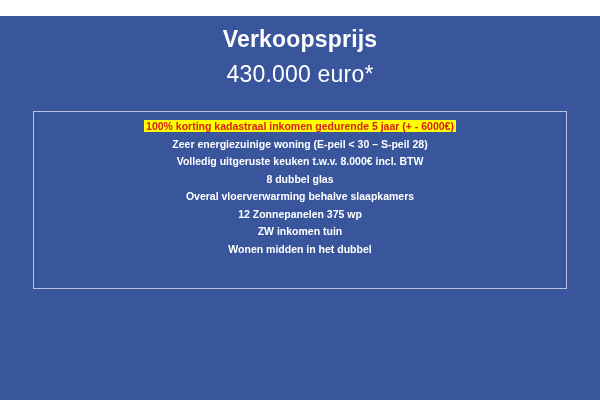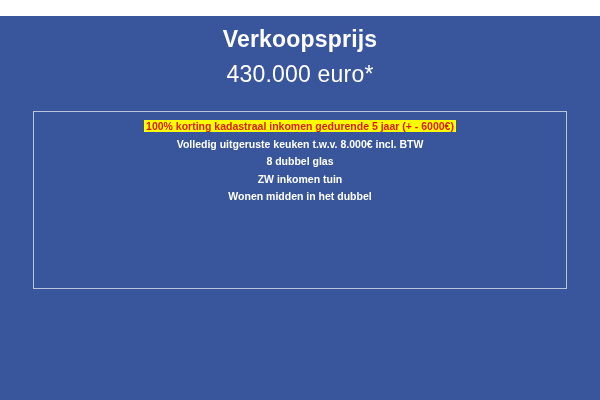--- a/index.html
+++ b/index.html
@@ -77,19 +77,22 @@
 
 <div id="slide">
 
   <div id="title-block">
     <div id="title-line1">Verkoopsprijs</div>
     <div id="title-line2">430.000 euro*</div>
   </div>
 
   <div id="features-box">
     <div class="feature-line highlight"><span class="hl">100% korting kadastraal inkomen gedurende 5 jaar (+ - 6000€)</span></div>
+    <div class="feature-line">Zeer energiezuinige woning (E-peil &lt; 30 – S-peil 28)</div>
     <div class="feature-line">Volledig uitgeruste keuken t.w.v. 8.000€ incl. BTW</div>
     <div class="feature-line">8 dubbel glas</div>
+    <div class="feature-line">Overal vloerverwarming behalve slaapkamers</div>
+    <div class="feature-line">12 Zonnepanelen 375 wp</div>
     <div class="feature-line">ZW inkomen tuin</div>
     <div class="feature-line">Wonen midden in het dubbel</div>
   </div>
 
 </div>
 
 </body></html>

